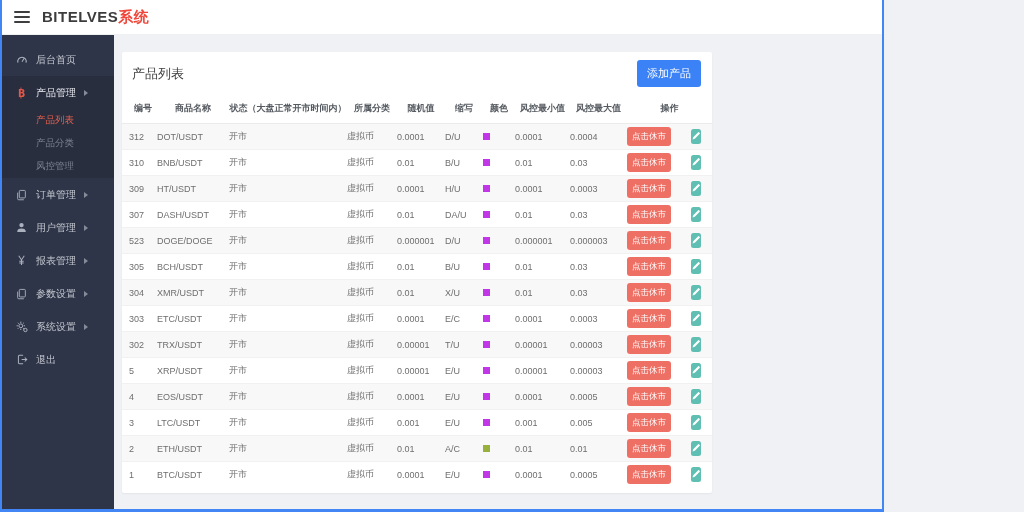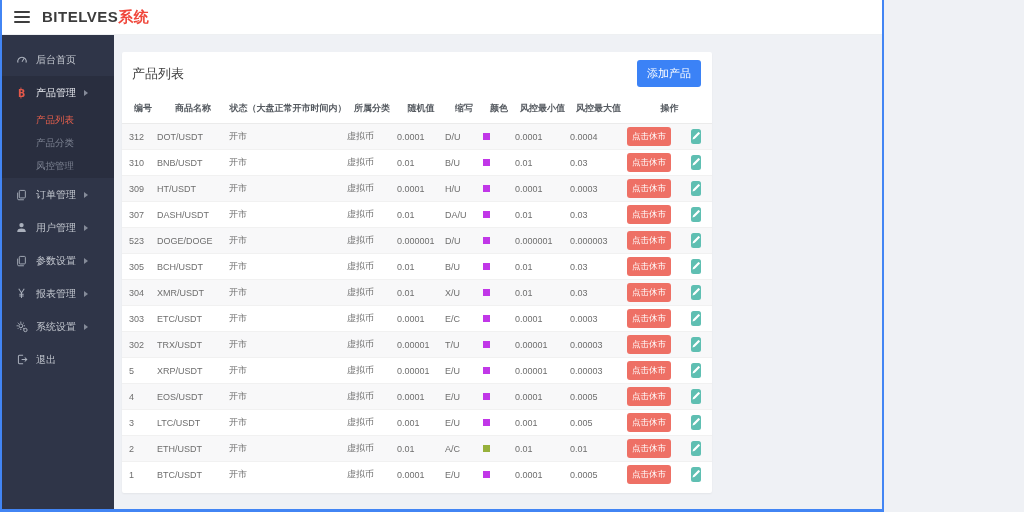--- a/index.html
+++ b/index.html
@@ -149,35 +149,35 @@
           <svg width="11" height="11" viewBox="0 0 12 12" fill="currentColor">
             <circle cx="6" cy="3.4" r="2.4"></circle>
             <path d="M1.3 11a4.7 3.8 0 0 1 9.4 0z"></path>
           </svg>
         </span>
         <span>用户管理</span>
         <span class="arrow"></span>
       </div>
       <div class="side-item">
         <span class="icon">
+          <svg width="11" height="11" viewBox="0 0 12 12" fill="none" stroke="currentColor" stroke-width="1.1">
+            <path d="M3 .8 6 5.4 9 .8M6 5.4V11M3.6 6.8h4.8M3.6 8.8h4.8"></path>
+          </svg>
+        </span>
+        <span>报表管理</span>
+        <span class="arrow"></span>
+      </div>
+      <div class="side-item">
+        <span class="icon">
           <svg width="11" height="12" viewBox="0 0 12 12" fill="none" stroke="currentColor" stroke-width="1">
             <rect x="3.6" y="1" width="6.6" height="8.2" rx="1"></rect>
             <path d="M1.8 3.4v6.6a1.2 1.2 0 0 0 1.2 1.2h5.6"></path>
           </svg>
         </span>
         <span>参数设置</span>
-        <span class="arrow"></span>
-      </div>
-      <div class="side-item">
-        <span class="icon">
-          <svg width="11" height="11" viewBox="0 0 12 12" fill="none" stroke="currentColor" stroke-width="1.1">
-            <path d="M3 .8 6 5.4 9 .8M6 5.4V11M3.6 6.8h4.8M3.6 8.8h4.8"></path>
-          </svg>
-        </span>
-        <span>报表管理</span>
         <span class="arrow"></span>
       </div>
       <div class="side-item">
         <span class="icon">
           <svg width="12" height="12" viewBox="0 0 12 12" fill="none" stroke="currentColor" stroke-width="1">
             <circle cx="4.8" cy="4.8" r="1.9"></circle>
             <path d="M4.8.6v1.3M4.8 7.7V9M.6 4.8h1.3M7.7 4.8H9M1.8 1.8l.9.9M6.9 6.9l.9.9M7.8 1.8l-.9.9M2.7 6.9l-.9.9"></path>
             <circle cx="9.4" cy="9" r="1.7"></circle>
           </svg>
         </span>

